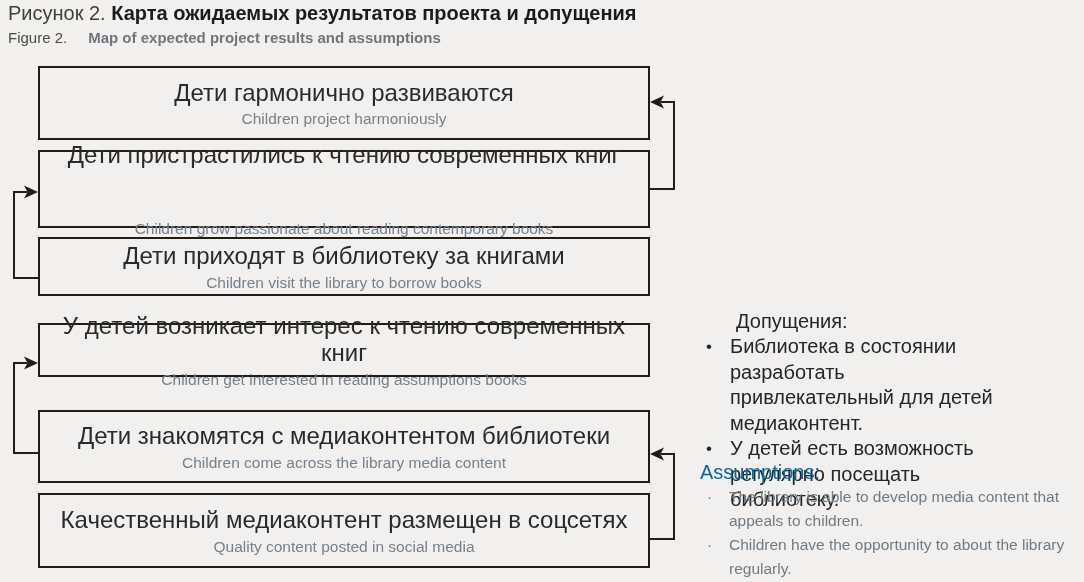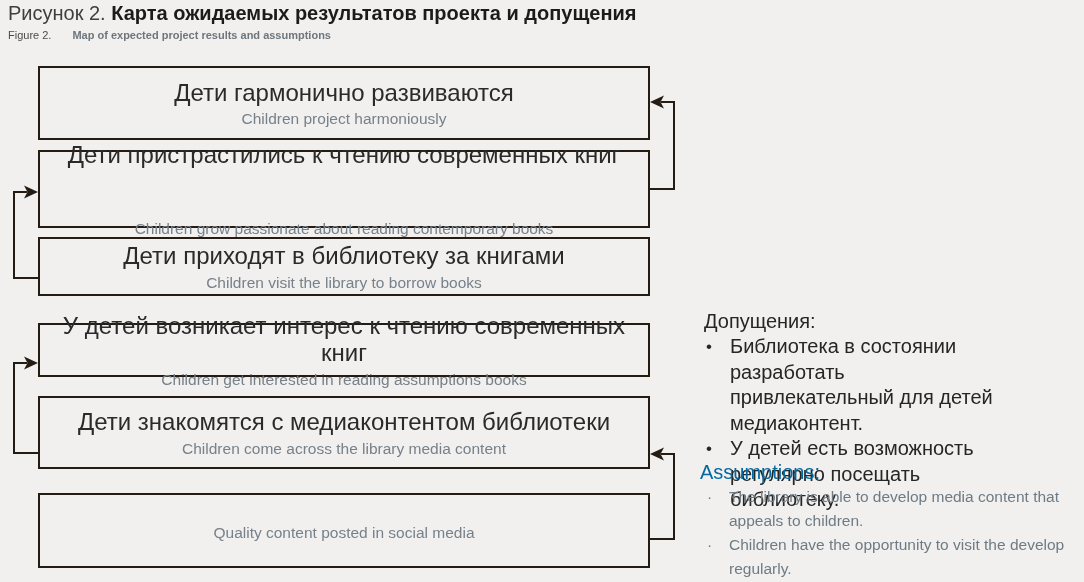--- a/index.html
+++ b/index.html
@@ -9,50 +9,50 @@
     font-family: "Liberation Sans", sans-serif;
     position: relative;
     overflow: hidden;
   }
   .stage { position: absolute; inset: 0; }
 
   
   .header { position: absolute; left: 8px; top: 2px; }
   .h-ru { font-size: 20px; color: #3f3e3d; white-space: nowrap; }
   .h-ru .h-title { font-weight: bold; color: #1b1b1b; }
-  .h-en { font-size: 11px; color: #4b4a49; margin-top: 4px; white-space: nowrap; }
+  .h-en { font-size: 15px; color: #4b4a49; margin-top: 4px; white-space: nowrap; }
   .h-en .h-title { font-weight: bold; color: #6e767d; margin-left: 21px; }
 
   
   .box {
     position: absolute; left: 38px; width: 612px;
     box-sizing: border-box;
     border: 2px solid #241c12;
     background: #f1f0ee;
     display: flex; flex-direction: column;
     align-items: center; justify-content: center;
     text-align: center;
   }
   .box .ru { font-size: 24px; color: #2a2a2a; line-height: 1.15; }
   .box .en { font-size: 15.5px; color: #76818b; margin-top: 4px; line-height: 1.1; }
   .box1 { top: 66px;  height: 74px; }
   .box2 { top: 150px; height: 78px; gap: 47px; }
   .box3 { top: 237px; height: 59px; }
   .box4 { top: 323px; height: 54px; }
-  .box5 { top: 396px; height: 73px; }
+  .box5 { top: 410px; height: 73px; }
   .box6 { top: 493px; height: 75px; }
 
   
   .overlay { position: absolute; left: 0; top: 0; pointer-events: none; }
   .overlay path { stroke: #241c12; stroke-width: 2; fill: none; }
   .overlay polygon { fill: #241c12; stroke: none; }
 
   
   .assump-ru { position: absolute; left: 700px; top: 308px; width: 384px; }
-  .assump-ru .heading { font-size: 20px; color: #262626; padding-left: 4px; line-height: 26px; }
+  .assump-ru .heading { font-size: 20px; color: #262626; padding-left: 4px; line-height: 26px; margin-left: 32px; }
   .assump-ru .row { display: flex; font-size: 20px; color: #262626; line-height: 25.5px; }
   .assump-ru .bullet { width: 24px; padding-left: 6px; flex: none; font-size: 17px; }
   .assump-ru .btext { max-width: 282px; }
 
   .assump-en { position: absolute; left: 700px; top: 461px; width: 384px; }
   .assump-en .heading { font-size: 20px; color: #0369a1; line-height: 23px; }
   .assump-en .row { display: flex; font-size: 15.5px; color: #6e7b85; line-height: 23.5px; margin-top: 1px; }
   .assump-en .bullet { width: 22px; padding-left: 7px; flex: none; }
   .assump-en .btext { max-width: 348px; }
 </style>
@@ -80,20 +80,21 @@
   </div>
   <div class="box box4">
     <div class="ru">У детей возникает интерес к чтению современных книг</div>
     <div class="en">Children get interested in reading assumptions books</div>
   </div>
   <div class="box box5">
     <div class="ru">Дети знакомятся с медиаконтентом библиотеки</div>
     <div class="en">Children come across the library media content</div>
   </div>
   <div class="box box6">
+    <div class="ru">Качественный медиаконтент размещен в соцсетях</div>
     <div class="en">Quality content posted in social media</div>
   </div>
 
   <svg class="overlay" width="1084" height="582" viewBox="0 0 1084 582">
 
     <path d="M 38 278 H 14 V 192 H 27"></path>
     <polygon points="38,192 24,185.5 27.5,192 24,198.5"></polygon>
 
     <path d="M 650 189 H 674 V 102 H 661"></path>
     <polygon points="650,102 664,95.5 660.5,102 664,108.5"></polygon>
@@ -118,17 +119,17 @@
   </div>
 
   <div class="assump-en">
     <div class="heading">Assumptions:</div>
     <div class="row">
       <span class="bullet">·</span>
       <span class="btext">The library is able to develop media content that appeals to children.</span>
     </div>
     <div class="row">
       <span class="bullet">·</span>
-      <span class="btext">Children have the opportunity to visit the develop regularly.</span>
+      <span class="btext">Children have the opportunity to about the library regularly.</span>
     </div>
   </div>
 
 </div>
 
 </body></html>

